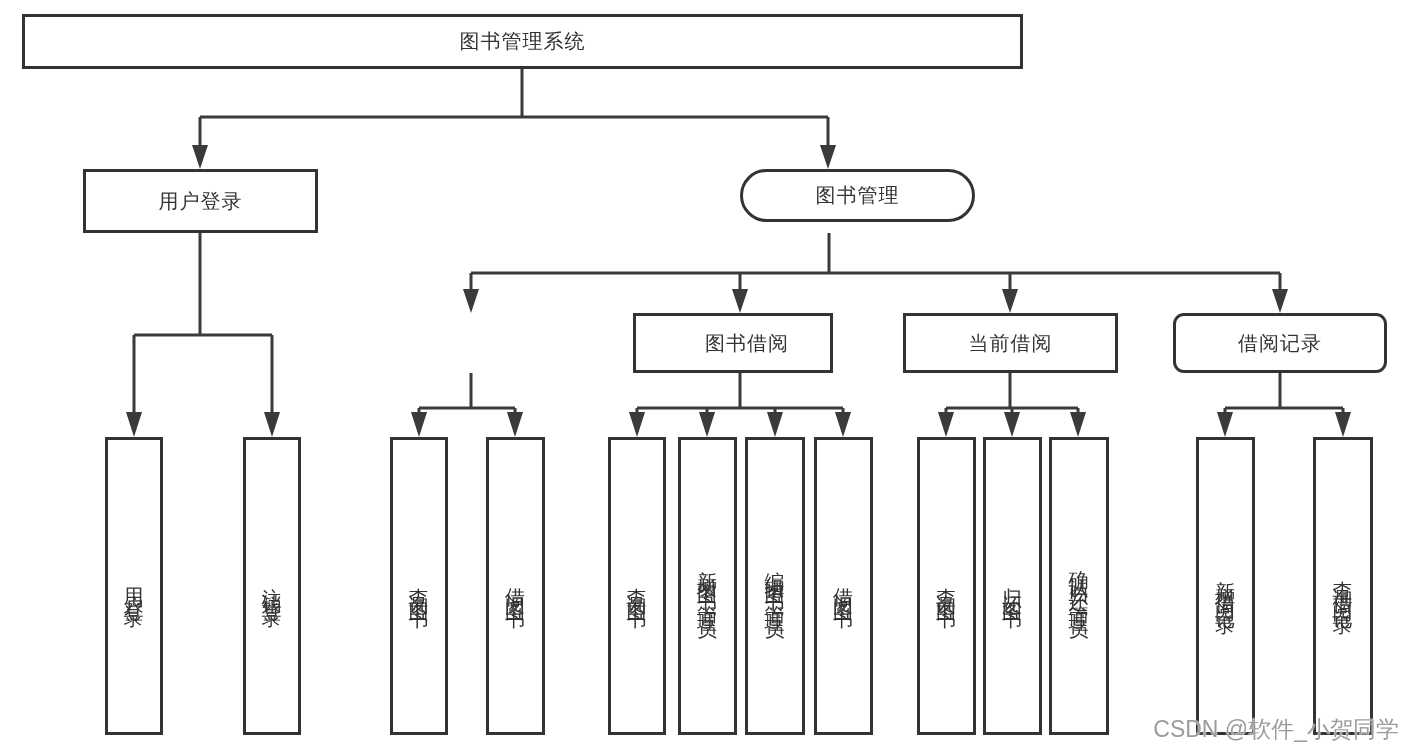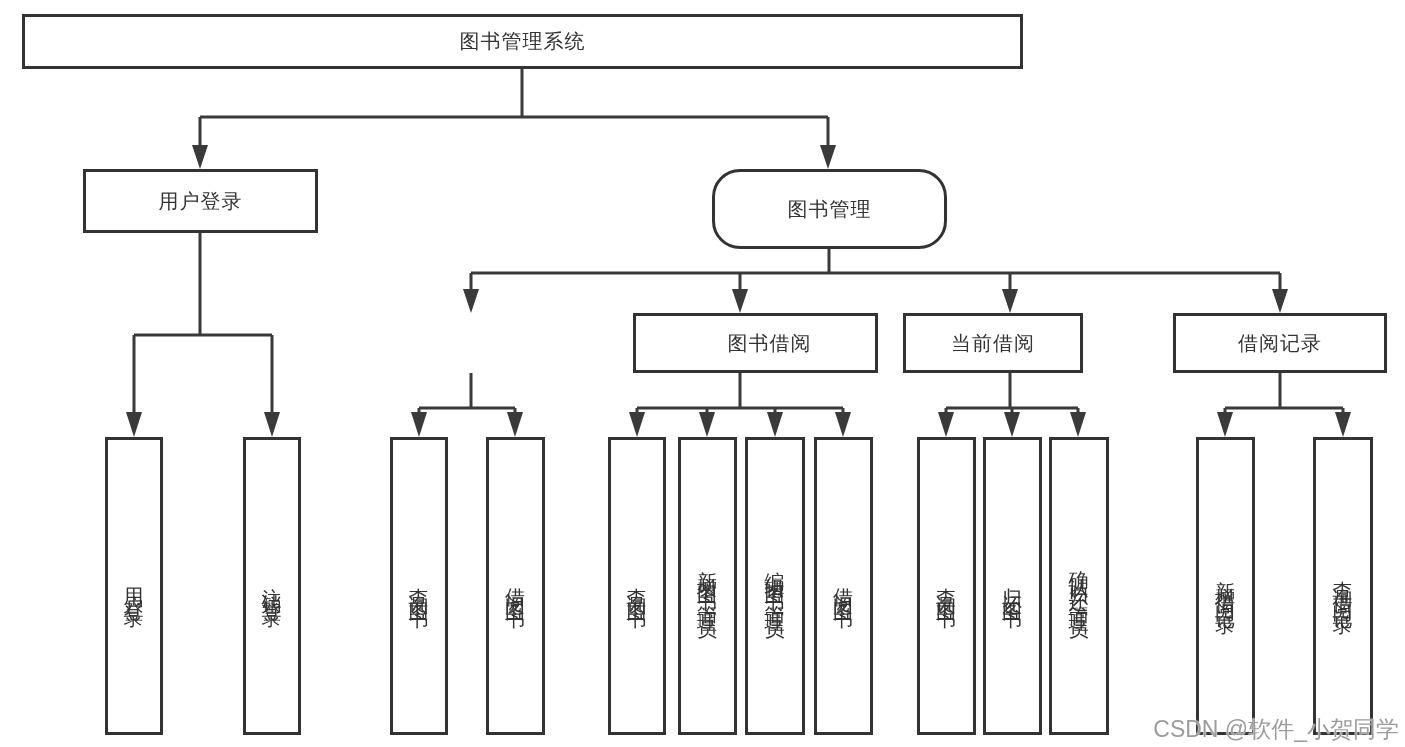--- a/index.html
+++ b/index.html
@@ -96,31 +96,31 @@
     </g>
   </svg>
 
   <div class="hnode" style="left:22px; top:14px; width:1001px; height:55px;">
     <span>图书管理系统</span>
   </div>
 
   <div class="hnode" style="left:83px; top:169px; width:235px; height:64px;">
     <span>用户登录</span>
   </div>
-  <div class="hnode" style="left:712px; top:169px; width:235px; height:80px;border-radius:28px;">
+  <div class="hnode" style="left:740px; top:169px; width:235px; height:53px;border-radius:28px;">
     <span>图书管理</span>
   </div>
 
-  <div class="hnode" style="left:633px; top:313px; width:245px; height:60px;padding-left:28px;">
+  <div class="hnode" style="left:633px; top:313px; width:200px; height:60px;padding-left:28px;">
     <span>图书借阅</span>
   </div>
-  <div class="hnode" style="left:903px; top:313px; width:180px; height:60px;">
+  <div class="hnode" style="left:903px; top:313px; width:215px; height:60px;">
     <span>当前借阅</span>
   </div>
-  <div class="hnode" style="left:1173px; top:313px; width:214px; height:60px;">
+  <div class="hnode" style="left:1173px; top:313px; width:214px; height:60px;border-radius:11px;">
     <span>借阅记录</span>
   </div>
 
   <div class="vnode" style="left:105px; top:437px; width:58px; height:298px;">
     <span class="vtext">用户登录</span>
   </div>
   <div class="vnode" style="left:243px; top:437px; width:58px; height:298px;">
     <span class="vtext">注销登录</span>
   </div>
 

